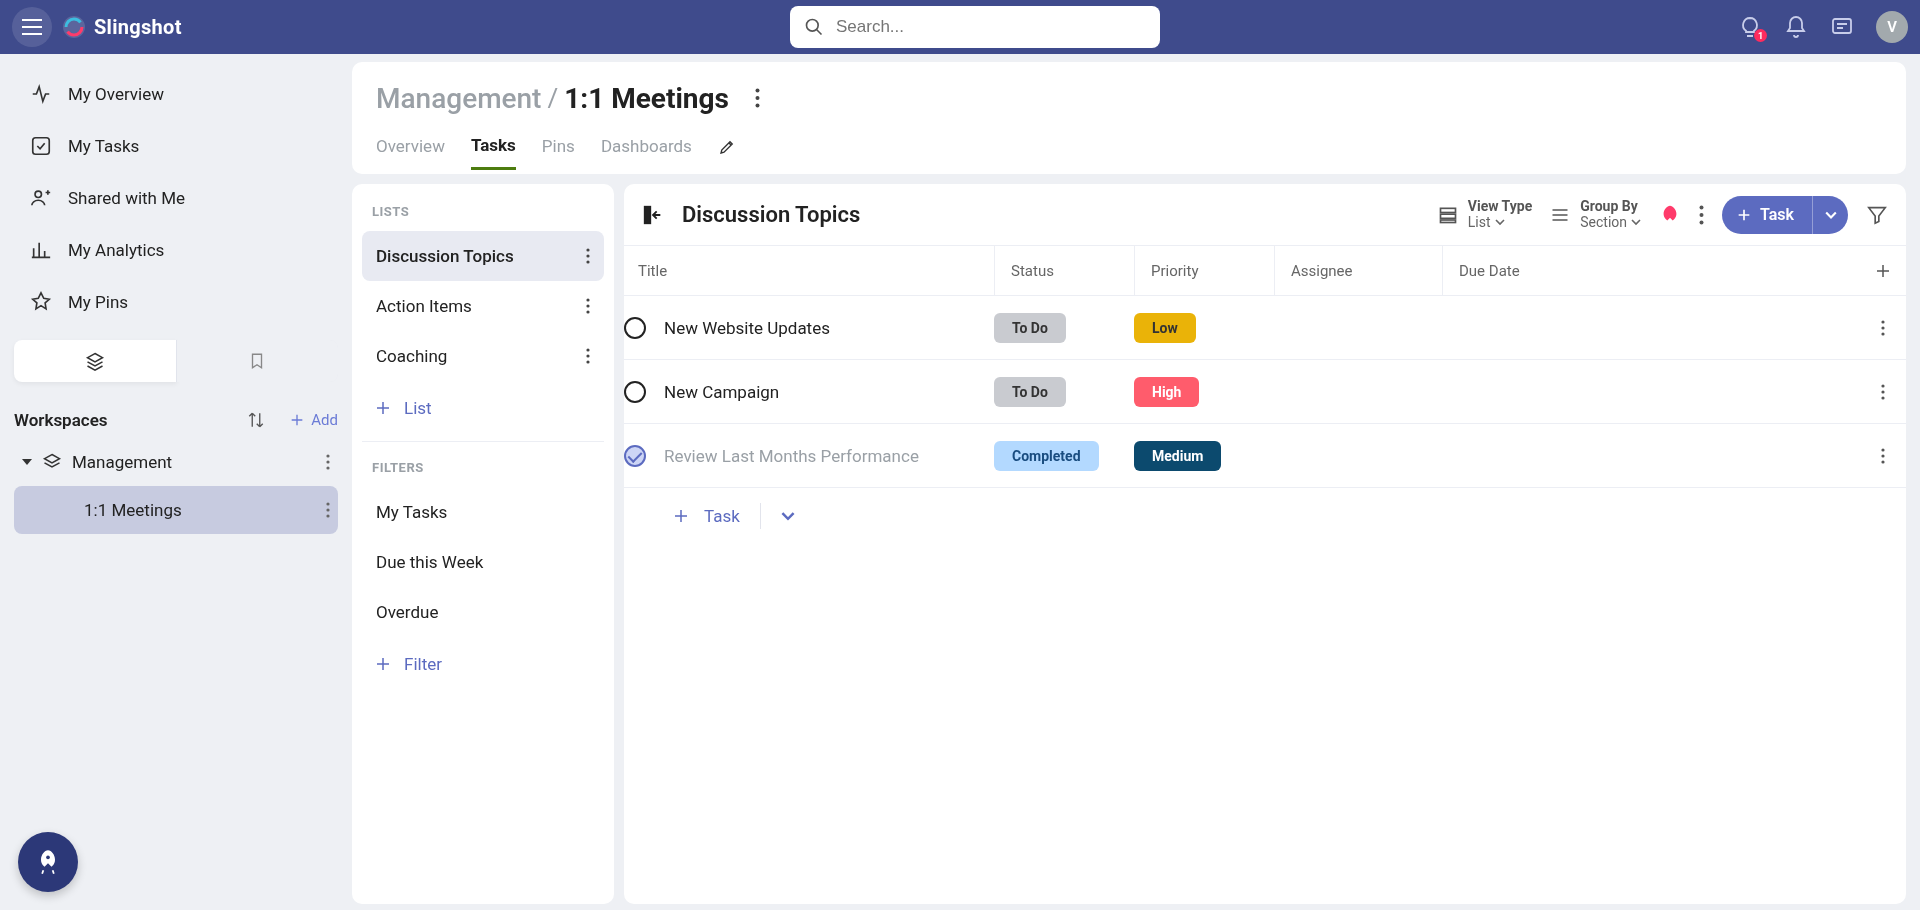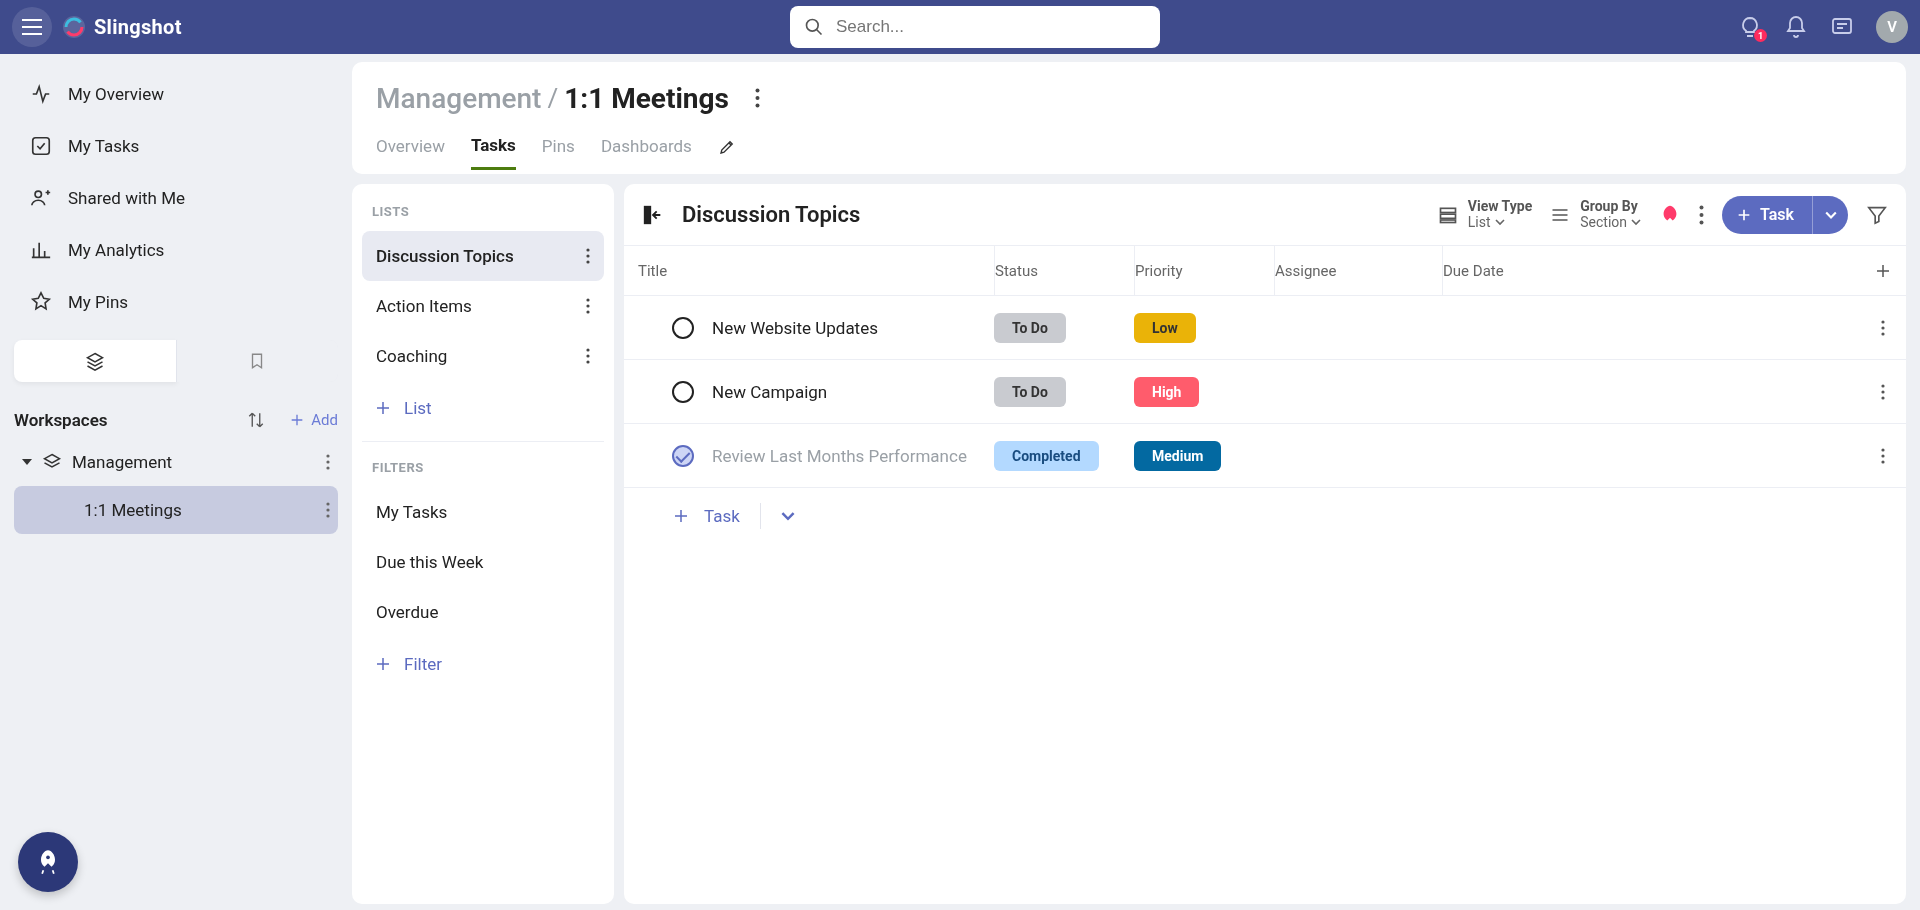--- a/index.html
+++ b/index.html
@@ -79,36 +79,36 @@
 
   .thead { height: 50px; display: flex; align-items: center; border-bottom: 1px solid #eceef4; color: #666; font-size: 15px; }
   .col-title { flex: 0 0 370px; padding-left: 14px; }
   .col-status { flex: 0 0 140px; }
   .col-priority { flex: 0 0 140px; }
   .col-assignee { flex: 0 0 168px; }
   .col-due { flex: 0 0 160px; }
   .col-spacer { flex: 1; }
   .col-add { flex: 0 0 46px; display: flex; justify-content: center; }
   .col-add .plus { color: #555; cursor: pointer; }
-  .cell { border-left: 1px solid #eceef4; height: 100%; display: flex; align-items: center; padding-left: 0; }
+  .cell { border-left: 1px solid #eceef4; height: 100%; display: flex; align-items: center; padding-left: 16px; }
   .thead .col-title { border-left: none; }
   .thead .col-spacer { border-left: 1px solid #eceef4; }
 
   .trow { height: 64px; display: flex; align-items: center; border-bottom: 1px solid #eceef4; }
-  .trow .task-title { display: flex; align-items: center; gap: 18px; padding-left: 48px; flex: 0 0 370px; font-size: 17px; }
+  .trow .task-title { display: flex; align-items: center; gap: 18px; flex: 0 0 370px; font-size: 17px; }
   .trow .check { width: 22px; height: 22px; border-radius: 50%; border: 2.2px solid #222; flex-shrink: 0; }
   .trow.completed .check { border-color: #5c6bc0; background: #cdd5f5; position: relative; }
   .trow.completed .check::after { content: ""; position: absolute; left: 5px; top: 2px; width: 6px; height: 11px; border-right: 2.5px solid #5c6bc0; border-bottom: 2.5px solid #5c6bc0; transform: rotate(45deg); }
   .trow.completed .t-text { color: #9aa0a6; }
   .pill { height: 30px; border-radius: 6px; padding: 0 18px; font-size: 14px; font-weight: 700; display: inline-flex; align-items: center; }
   .status-todo { background: #c9cbd0; color: #333; }
   .status-completed { background: #b3d9ff; color: #1a4d80; }
   .prio-low { background: #eab308; color: #333; }
   .prio-high { background: #ff5c6c; color: #fff; }
-  .prio-medium { background: #0369a1; color: #fff; }
+  .prio-medium { background: #0c4a6e; color: #fff; }
   .trow .rest { flex: 1; }
   .trow .row-more { flex: 0 0 46px; display: flex; justify-content: center; color: #555; cursor: pointer; }
 
   .add-task-row { height: 56px; display: flex; align-items: center; padding-left: 48px; gap: 14px; color: #5c6bc0; font-size: 17px; cursor: pointer; }
   .add-task-row .vline { width: 1px; height: 26px; background: #e2e4ec; margin: 0 6px; }
 
   
   .fab { position: absolute; left: 18px; bottom: 18px; width: 60px; height: 60px; border-radius: 50%; background: #2c3878; display: flex; align-items: center; justify-content: center; color: #fff; cursor: pointer; box-shadow: 0 4px 10px rgba(0,0,0,.2);}
 </style>
 </head>

